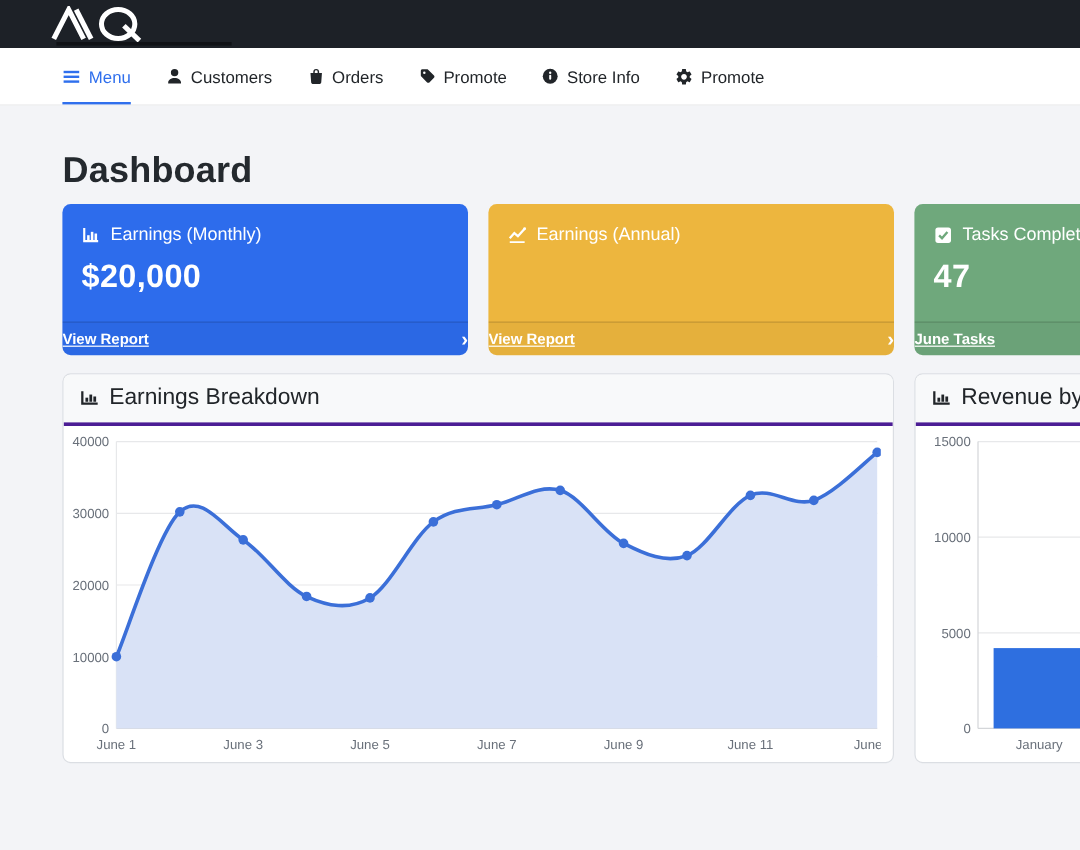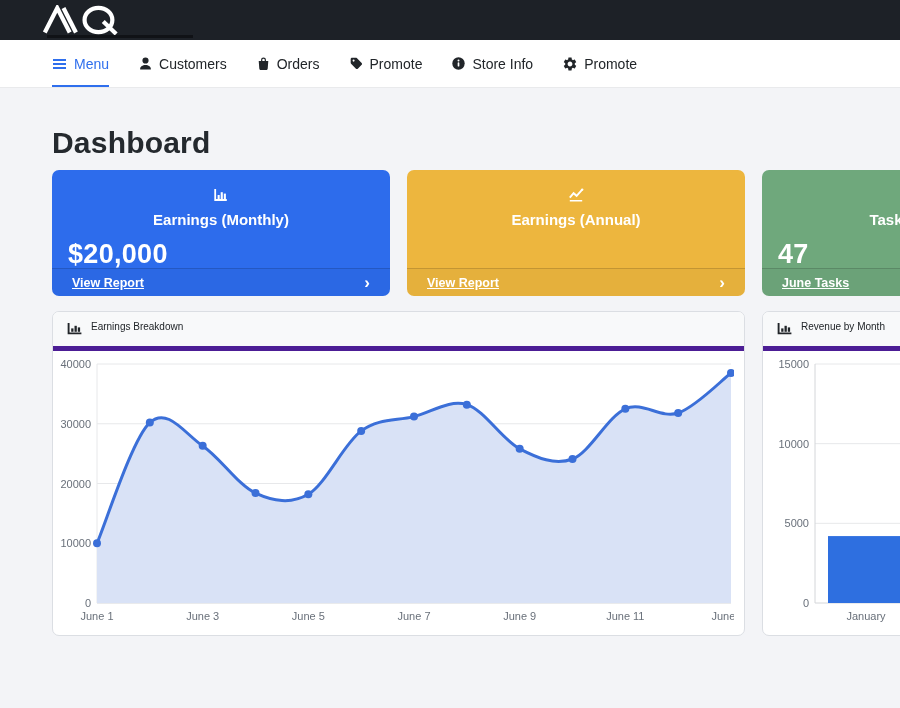--- a/index.html
+++ b/index.html
@@ -19,32 +19,32 @@
   .nav-item.active { color:#2f6fed; border-bottom-color:#2f6fed; }
   .nav-item.active svg path, .nav-item.active svg rect { fill:#2f6fed; }
 
   .main { padding-left:52px; }
   h1.page-title { margin:38px 0 10px; font-size:30px; font-weight:700; color:#24292e; letter-spacing:.2px; }
 
   
   .cards-row { display:flex; gap:17px; width:1120px; }
   .stat-card { position:relative; width:338px; height:126px; border-radius:7px; color:#fff; flex:0 0 auto; overflow:hidden; }
   .stat-body { padding:17px 16px 0 16px; }
-  .stat-title { display:flex; align-items:center; gap:8px; font-size:15px; font-weight:700;flex-direction:column; }
+  .stat-title { display:flex; align-items:flex-end; gap:8px; font-size:15px; font-weight:400; }
   .stat-value { margin-top:11px; font-size:27px; font-weight:700; letter-spacing:.3px; }
-  .stat-footer { position:absolute; left:0; right:0; bottom:0; height:28px; border-top:1px solid rgba(0,0,0,.15); background:rgba(0,0,0,.03); display:flex; align-items:center; justify-content:space-between; padding:0 20px; }
+  .stat-footer { position:absolute; left:0; right:0; bottom:0; height:28px; border-top:1px solid rgba(0,0,0,.15); background:rgba(0,0,0,.03); display:flex; align-items:center; justify-content:space-between; padding:0 0; }
   .stat-link { color:#fff; font-size:12.5px; font-weight:700; text-decoration:underline; cursor:pointer; }
   .stat-chevron { font-size:17px; font-weight:700; line-height:1; cursor:pointer; }
 
   
   .panels-row { display:flex; gap:17px; margin-top:15px; width:1120px; }
   .panel { background:#fff; border:1px solid #dbdee3; border-radius:7px; flex:0 0 auto; overflow:hidden; }
   .panel-1 { width:693px; height:325px; }
   .panel-2 { width:338px; height:325px; }
-  .panel-header { display:flex; align-items:flex-start; gap:8px; background:#f8f9fa; border-bottom:5px solid #4c1d95; padding:9px 14px; font-size:10px; font-weight:400; color:#212529; }
+  .panel-header { display:flex; align-items:center; gap:8px; background:#f8f9fa; border-bottom:3px solid #4c1d95; padding:9px 14px; font-size:19px; font-weight:400; color:#212529; }
   .panel-body { padding:2px 6px 6px 6px; }
   .axis-label { font-size:11px; fill:#69707a; }
 </style>
 </head>
 <body>
 
 <div class="viewport">
 
   <div class="topbar">
     <svg class="brand" viewBox="0 0 96 30" aria-label="AQ logo">

